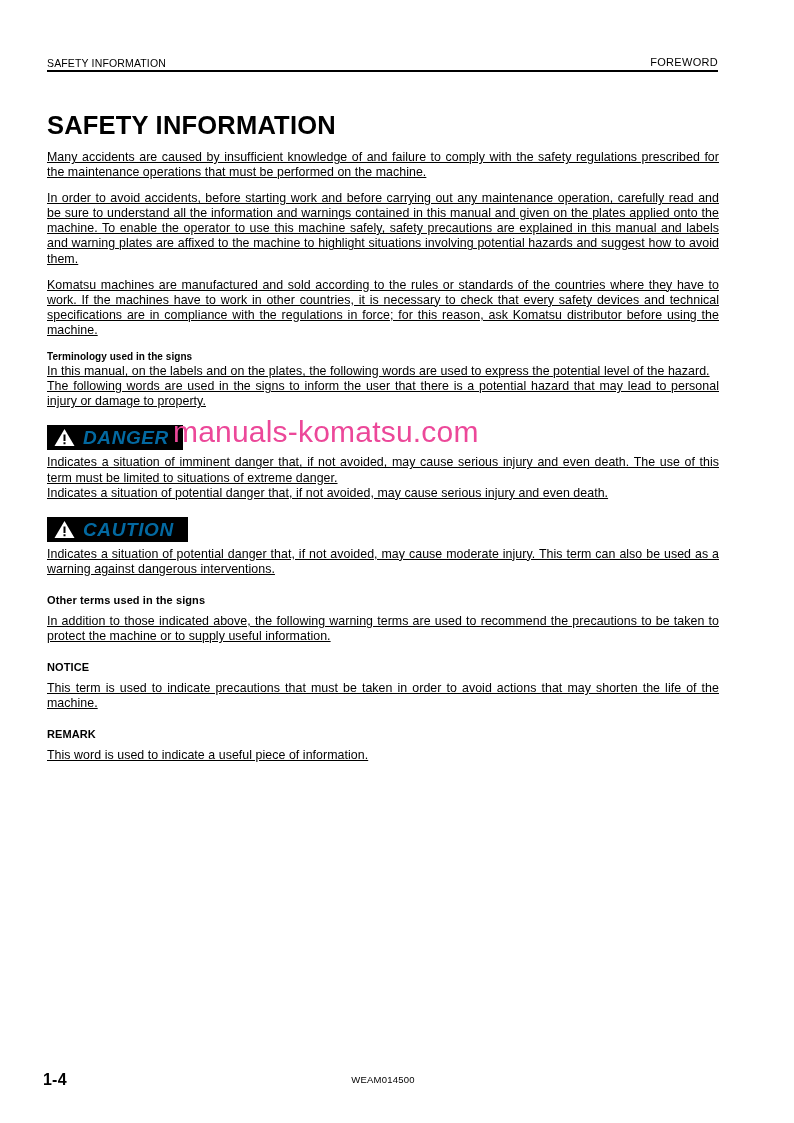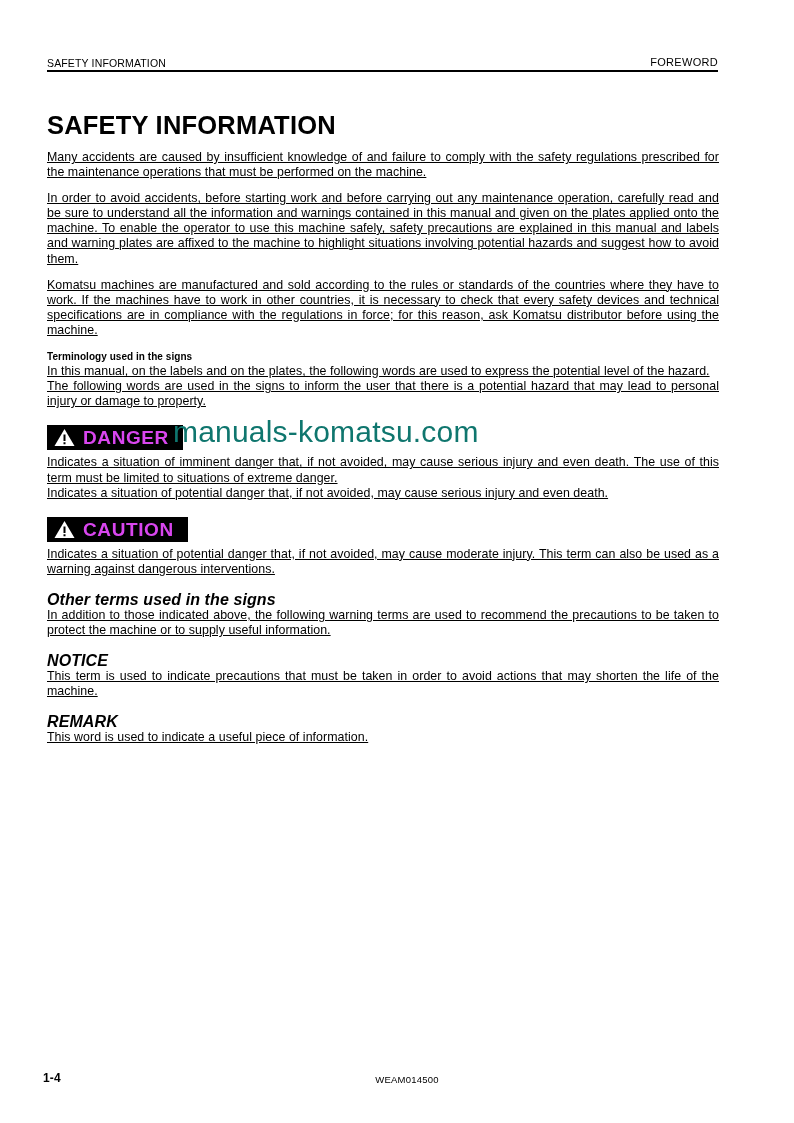--- a/index.html
+++ b/index.html
@@ -77,25 +77,24 @@
   }
   .subhead {
     margin: 6px 0 0 0;
     font-size: 10px;
     font-weight: bold;
     line-height: 15.1px;
     letter-spacing: 0.05px;
   }
   .term-head {
     margin: 4px 0 0 0;
-    font-size: 16px;
+    font-size: 11px;
     font-weight: bold;
     line-height: 16px;
     letter-spacing: 0.1px;
-    font-style: italic;
   }
 
   
   .signal-box {
     background: #000000;
     display: inline-flex;
     align-items: center;
     height: 25px;
     padding: 0 14px 0 7px;
     margin: 0;
@@ -106,64 +105,64 @@
     line-height: 0;
   }
   .signal-icon {
     width: 21px;
     height: 19px;
     display: block;
     flex: 0 0 auto;
     margin-right: 8px;
   }
   .signal-label {
-    color: #d946ef;
+    color: #0369a1;
     font-size: 19px;
     font-weight: bold;
     letter-spacing: 0.6px;
     line-height: 1;
     white-space: nowrap;
+    font-style: italic;
   }
 
   
   .term-block { margin-top: 15px; }
-  .term-block p.para { margin-bottom: 0; }
+  .term-block p.para { margin-bottom: 0; margin-top: 6px; }
 
   
   .watermark {
     position: absolute;
     left: 173px;
     top: 415px;
     font-size: 30px;
-    color: #0f766e;
+    color: #ec4899;
     letter-spacing: 0.2px;
     white-space: nowrap;
     font-family: "Liberation Sans", sans-serif;
     pointer-events: none;
     text-align: right;
   }
 
   
   .footer-page {
     position: absolute;
     left: 43px;
     top: 1071px;
-    font-size: 12px;
+    font-size: 16px;
     font-weight: bold;
     letter-spacing: 0.2px;
   }
   .footer-code {
     position: absolute;
     left: 0;
     top: 1074px;
     width: 766px;
     text-align: center;
     font-size: 9.5px;
     letter-spacing: 0.2px;
-    padding-left: 24px;
   }
 </style>
 </head>
 <body>
 
 <div class="page">
 
   <div class="header">
     <div class="header-left">SAFETY INFORMATION</div>
     <div class="header-right">FOREWORD</div>

